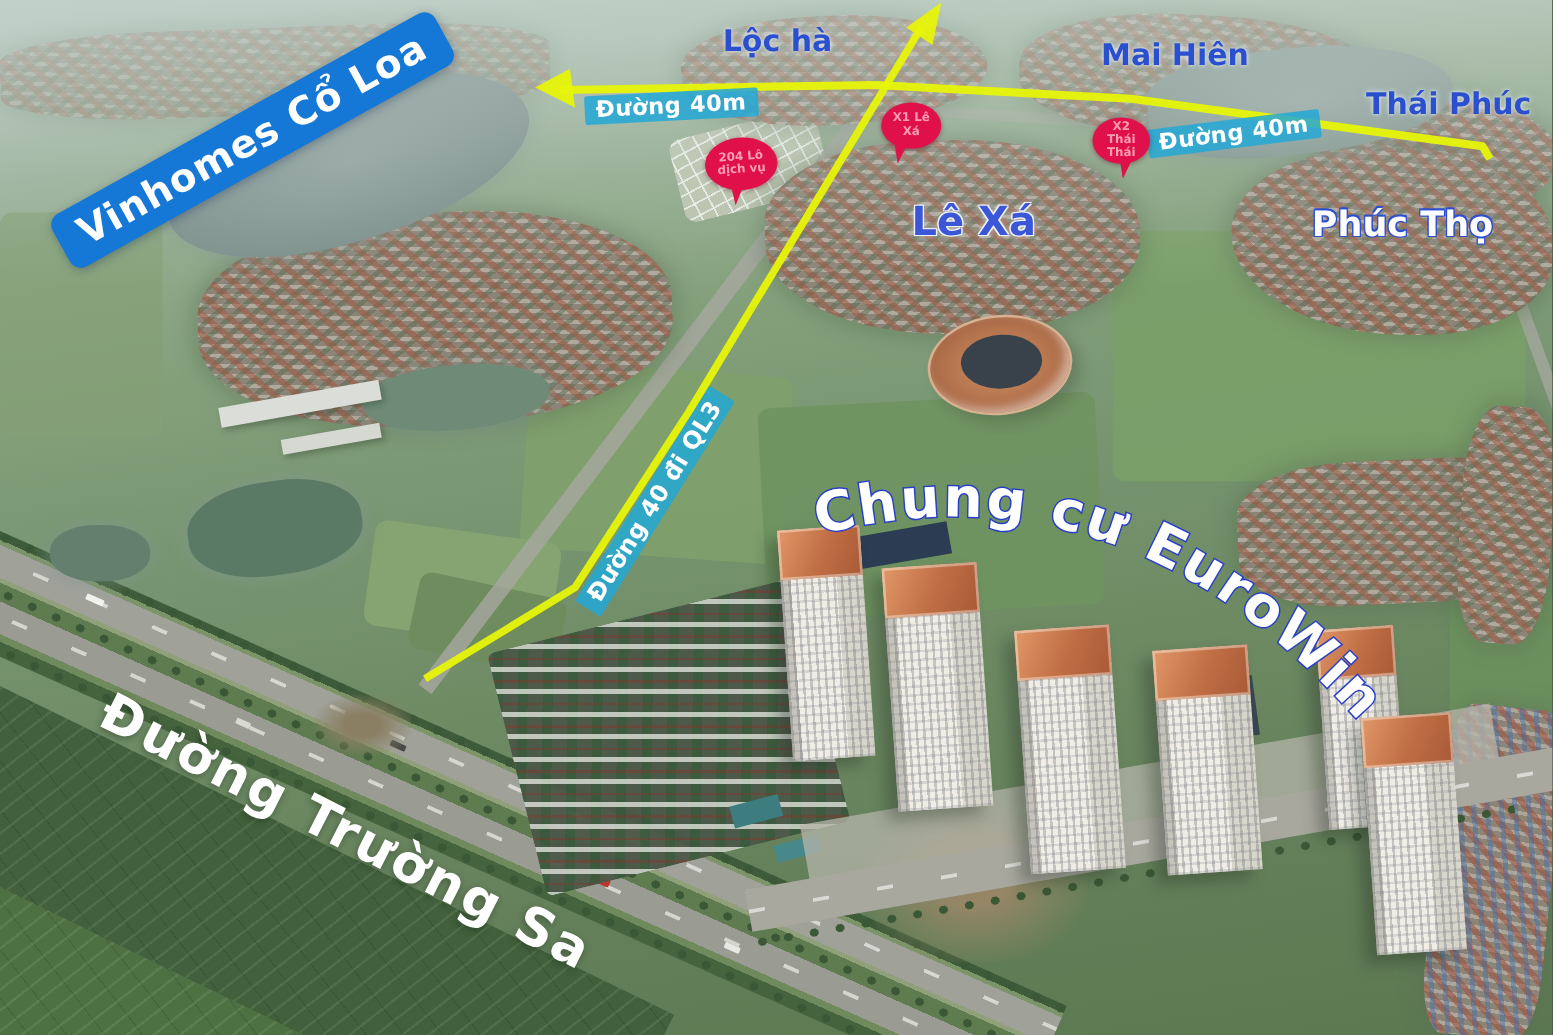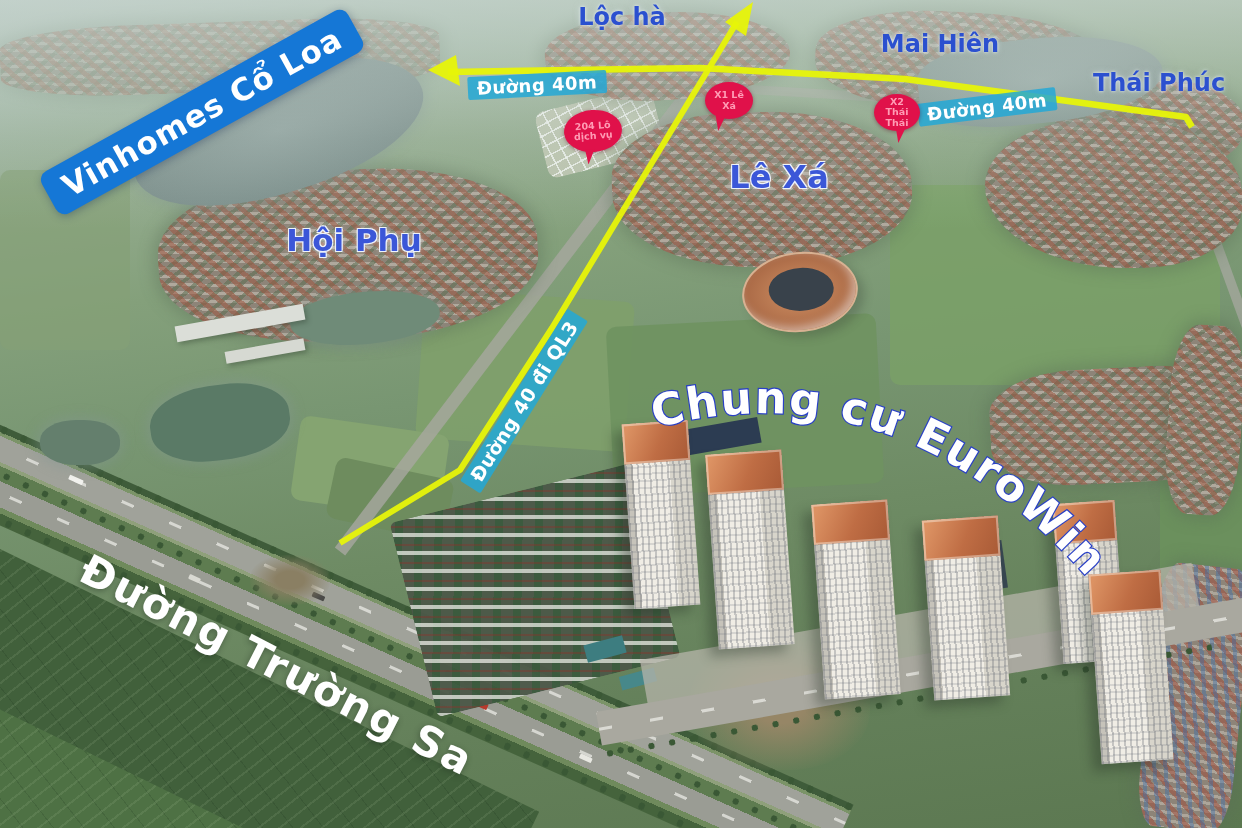--- a/index.html
+++ b/index.html
@@ -216,25 +216,25 @@
     <path id="ewpath" d="M655,428 Q905,362 1098,590" fill="none"></path>
     <text style="font-family:'DejaVu Sans','Liberation Sans',sans-serif;font-size:44px;font-weight:bold;fill:#ffffff;stroke:#2940c6;stroke-width:2.4px;paint-order:stroke;letter-spacing:2px;">
       <textPath href="#ewpath">Chung cư EuroWindow</textPath>
     </text>
   </svg>
 
   <div class="ctr roadlbl" style="left:537px;top:85px;font-size:18px;transform:translate(-50%,-50%) rotate(-3deg);">Đường 40m</div>
   <div class="ctr roadlbl" style="left:987px;top:107px;font-size:18px;transform:translate(-50%,-50%) rotate(-7deg);">Đường 40m</div>
   <div class="ctr roadlbl" style="left:524px;top:401px;font-size:19px;transform:translate(-50%,-50%) rotate(-58deg);">Đường 40 đi QL3</div>
 
-  <div class="ctr place" style="left:622px;top:17px;font-size:24px;transform:translate(-50%,-50%);">Lộc hà</div>
+  <div class="ctr place" style="left:622px;top:33px;font-size:24px;transform:translate(-50%,-50%);">Lộc hà</div>
   <div class="ctr place" style="left:919px;top:44px;font-size:24px;transform:translate(-50%,-50%);padding-left:42px;">Mai Hiên</div>
   <div class="ctr place" style="left:1159px;top:83px;font-size:24px;transform:translate(-50%,-50%);">Thái Phúc</div>
   <div class="ctr big-blue" style="left:779px;top:177px;font-size:32px;transform:translate(-50%,-50%);">Lê Xá</div>
-  <div class="ctr big-blue" style="left:354px;top:240px;font-size:31px;transform:translate(-50%,-50%);">Hội Phụ</div>
+  <div class="ctr big-white" style="left:1122px;top:179px;font-size:28px;transform:translate(-50%,-50%);">Phúc Thọ</div>
 
   <div class="ctr banner" style="left:202px;top:112px;font-size:31px;transform:translate(-50%,-50%) rotate(-29deg);">Vinhomes Cổ Loa</div>
   <div class="ctr shadowed" style="left:277px;top:665px;font-size:42px;color:#ffffff;letter-spacing:2px;transform:translate(-50%,-50%) rotate(27deg);">Đường Trường Sa</div>
 
   <div class="marker" style="left:564px;top:110px;width:58px;height:42px;transform:rotate(-4deg);">
     <span style="width:46px;white-space:normal;">204 Lô dịch vụ</span>
     <div class="tail"></div>
   </div>
   <div class="marker" style="left:705px;top:82px;width:48px;height:37px;">
     <span style="width:38px;white-space:normal;">X1 Lê Xá</span>

